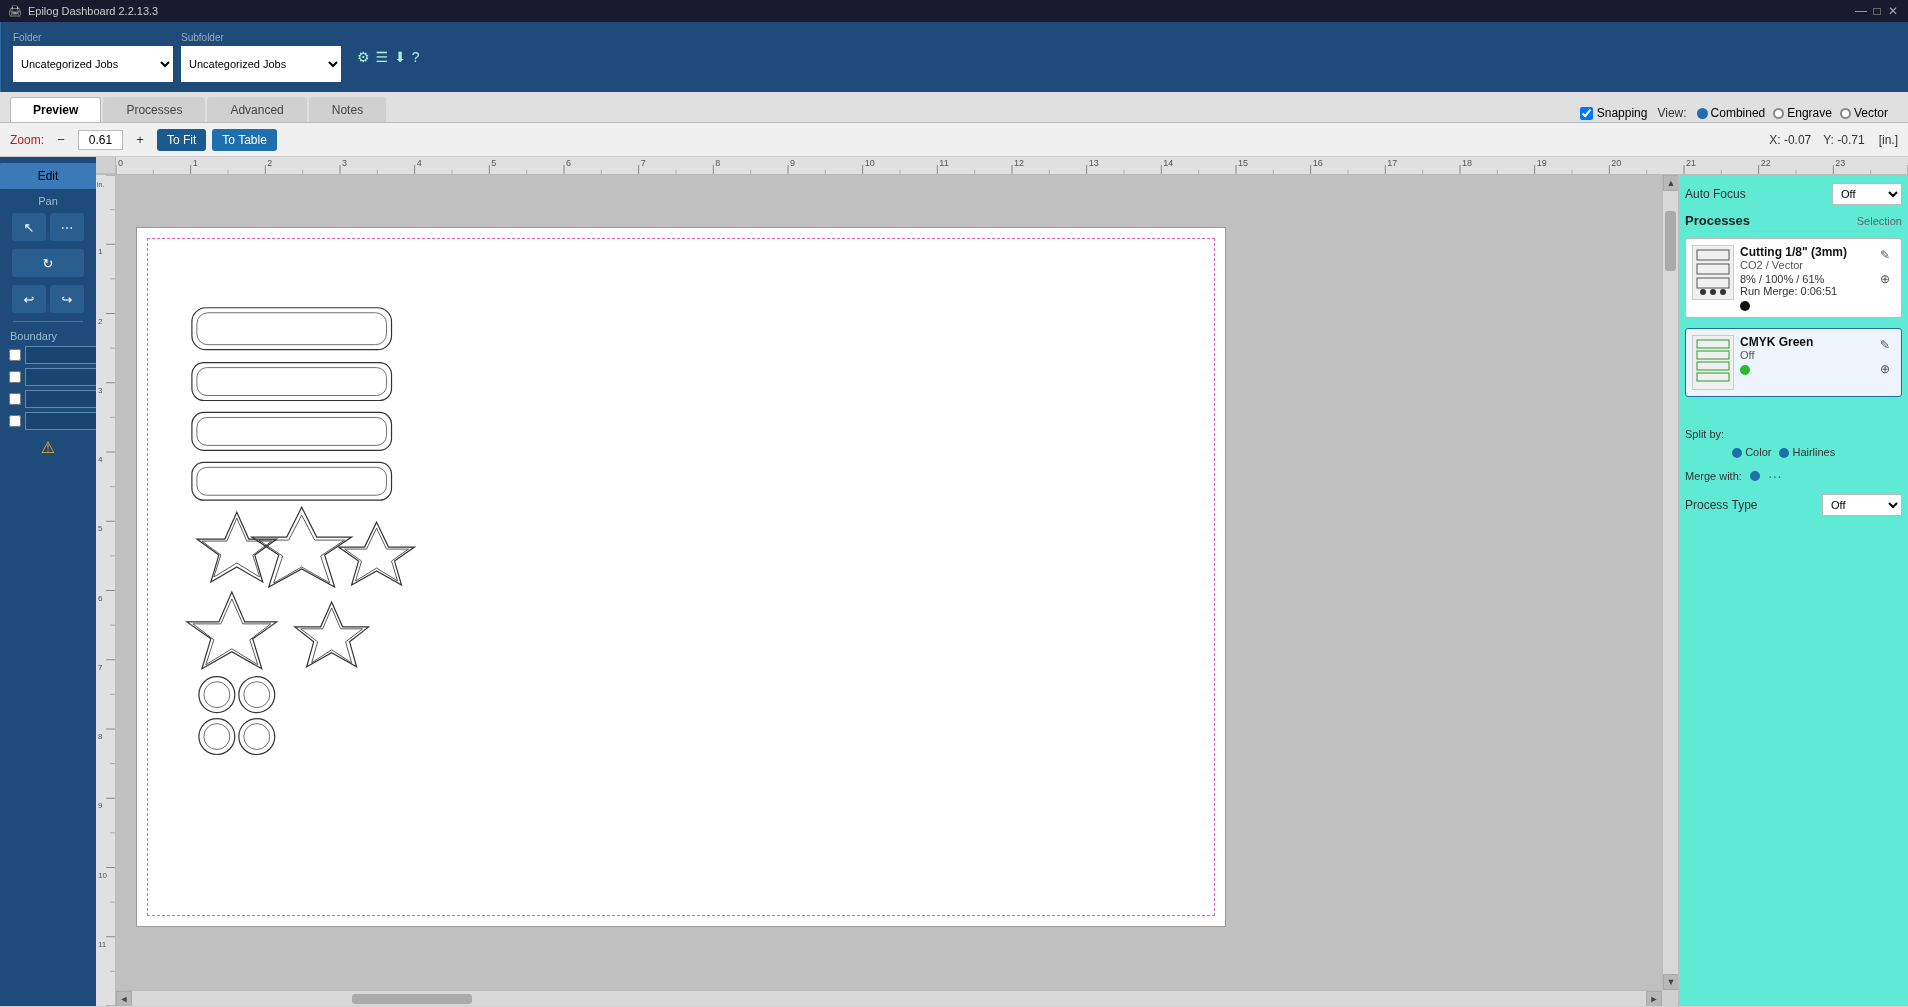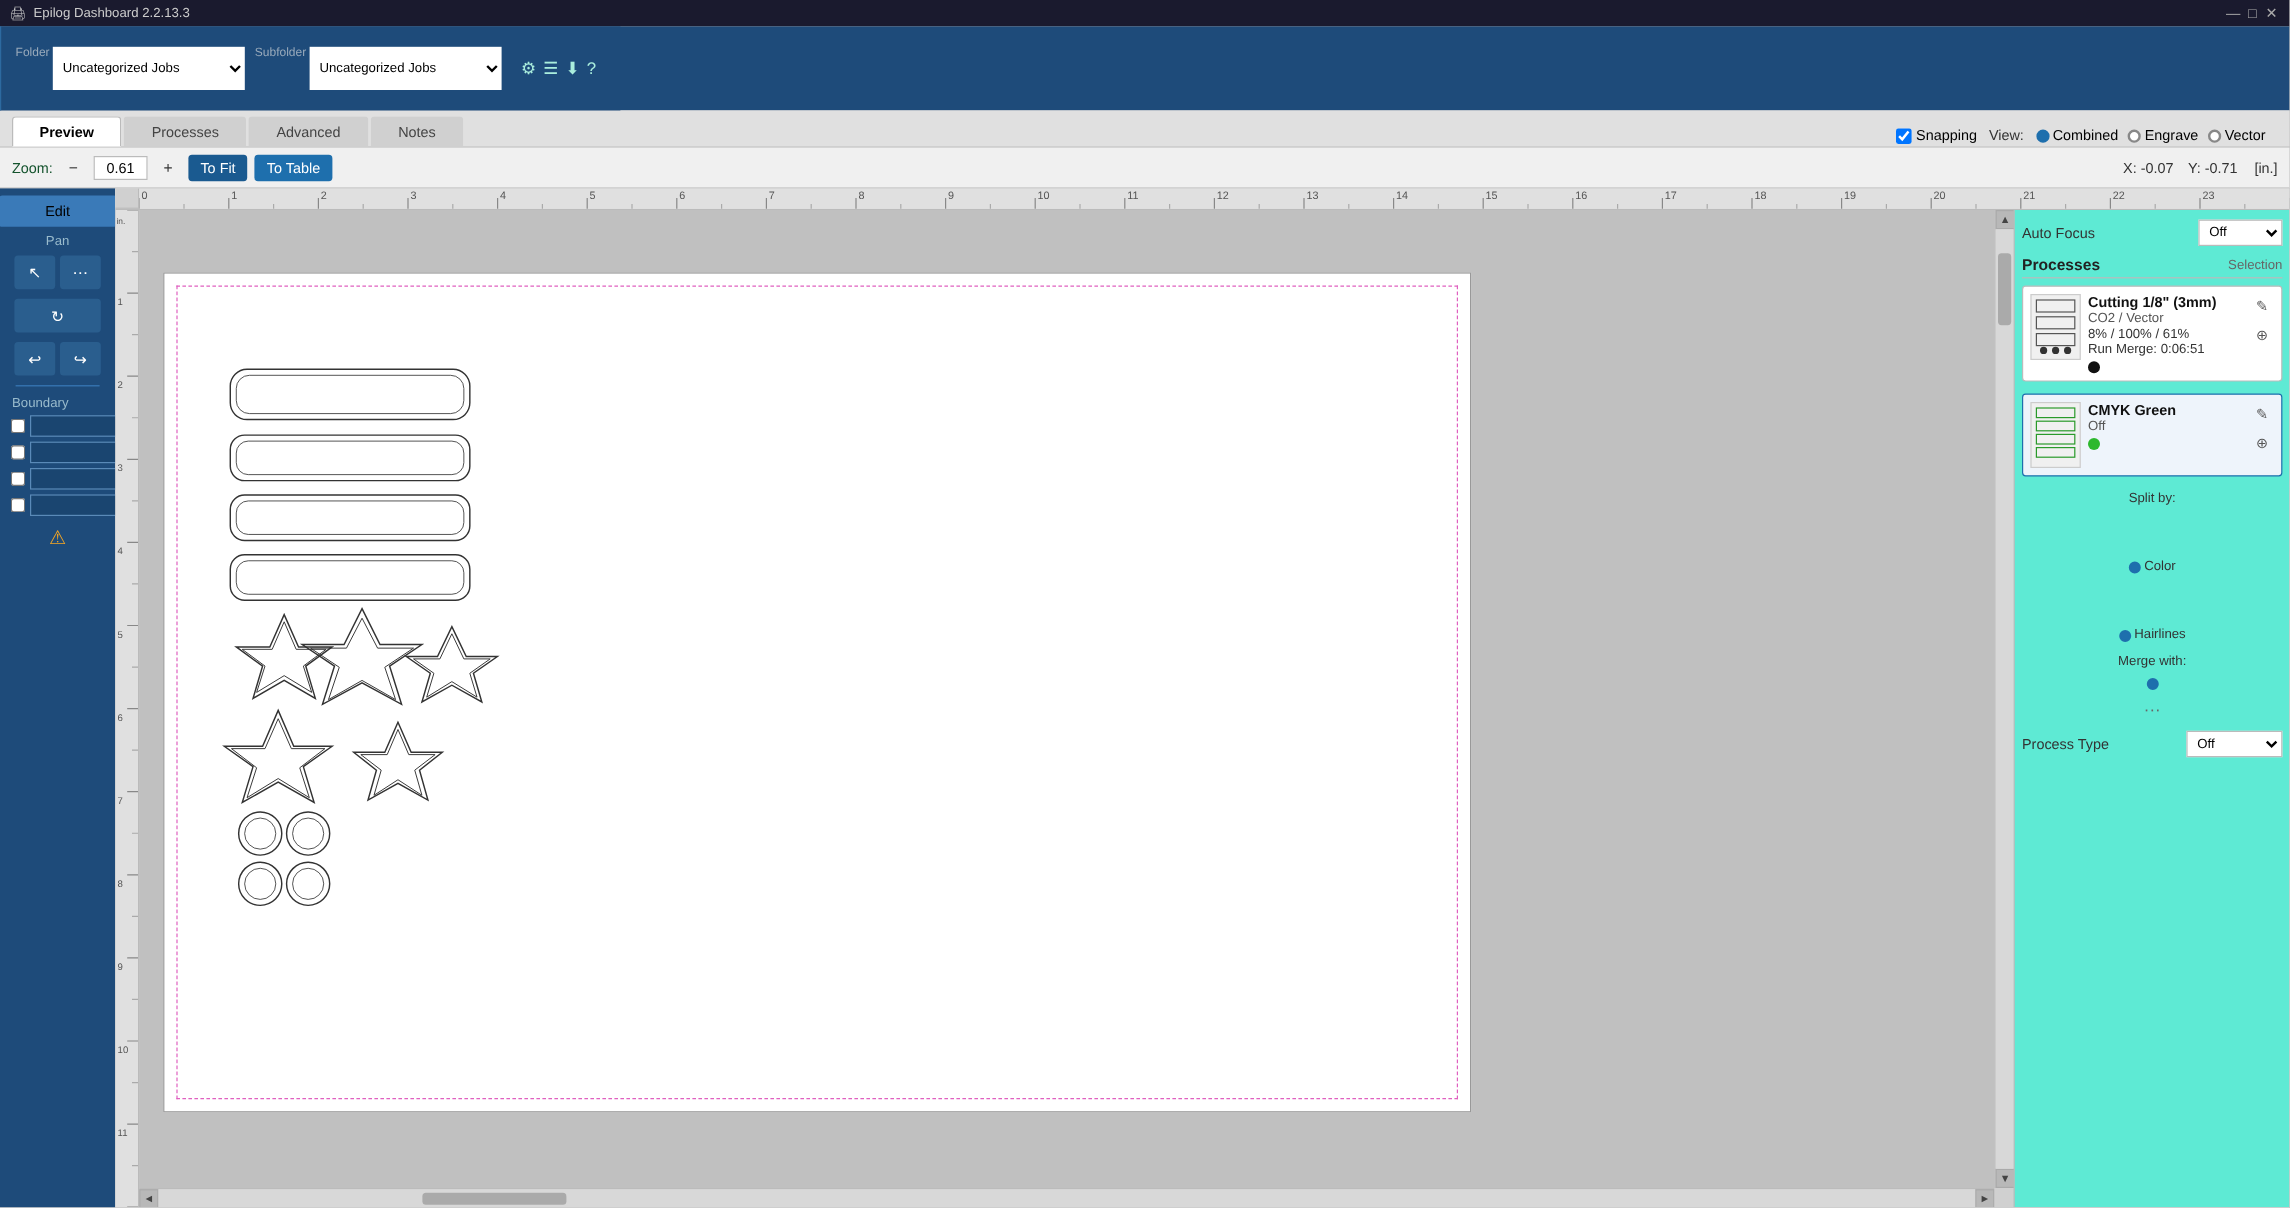--- a/index.html
+++ b/index.html
@@ -57,21 +57,21 @@
       max-width: 900px;
     }
     #topbar-right {
       background: #1e4b7a;
       display: flex;
       align-items: center;
       gap: 8px;
       padding: 0 12px;
       border-left: 1px solid #2d6aa0;
     }
-    .folder-group { display: flex; flex-direction: row; gap: 3px; }
+    .folder-group { display: flex; flex-direction: column; gap: 3px; }
     .folder-label { font-size: 10px; color: #9ab; }
     .folder-select {
       background: white;
       border: none;
       font-size: 11px;
       height: 36px;
       padding: 0 4px;
       min-width: 160px;
     }
     #topbar-icons { display: flex; align-items: center; gap: 6px; padding: 0 8px; }
@@ -319,21 +319,20 @@
     }
 
     
     .split-merge-row {
       display: flex;
       align-items: center;
       gap: 8px;
       font-size: 11px;
       color: #333;
       padding: 2px 0;
-      flex-direction: column;
     }
     .split-opt {
       display: flex;
       align-items: flex-end;
       gap: 3px;
       margin-top: 37px;
     }
     .radio-dot {
       width: 10px; height: 10px;
       border-radius: 50%;
@@ -539,21 +538,21 @@
         <label class="view-opt">
           <span class="view-radio-off"></span>
           <span>Vector</span>
         </label>
       </div>
     </div>
   </div>
 </div>
 
 <div id="toolbar">
-  <span style="font-size:12px;color:#14532d;">Zoom:</span>
+  <span style="font-size:12px;color:#b91c1c;">Zoom:</span>
   <button class="toolbar-icon-btn">−</button>
   <input class="toolbar-zoom-val" value="0.61" style="">
   <button class="toolbar-icon-btn">+</button>
   <button class="toolbar-btn active">To Fit</button>
   <button class="toolbar-btn">To Table</button>
   <div id="coords">
     <span>X: -0.07</span>
     <span>Y: -0.71</span>
   </div>
   <span style="font-size:12px;color:#333;margin-left:8px;">[in.]</span>

